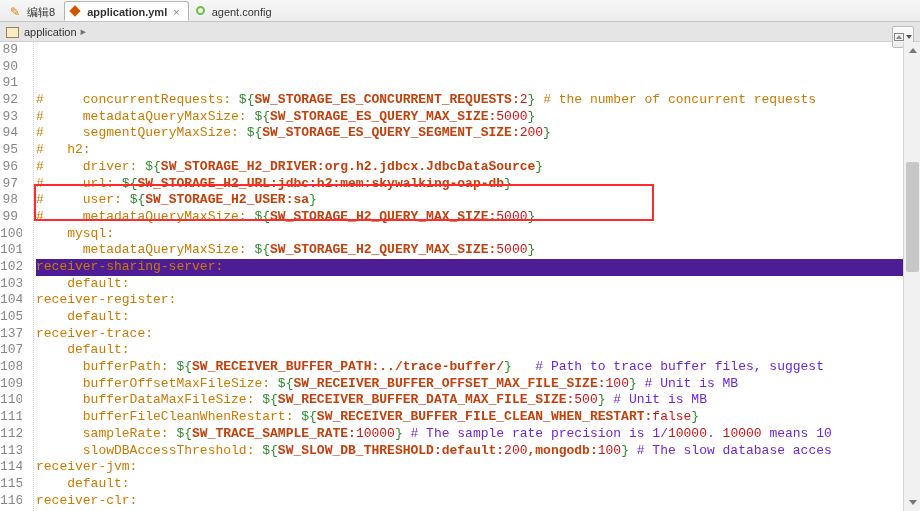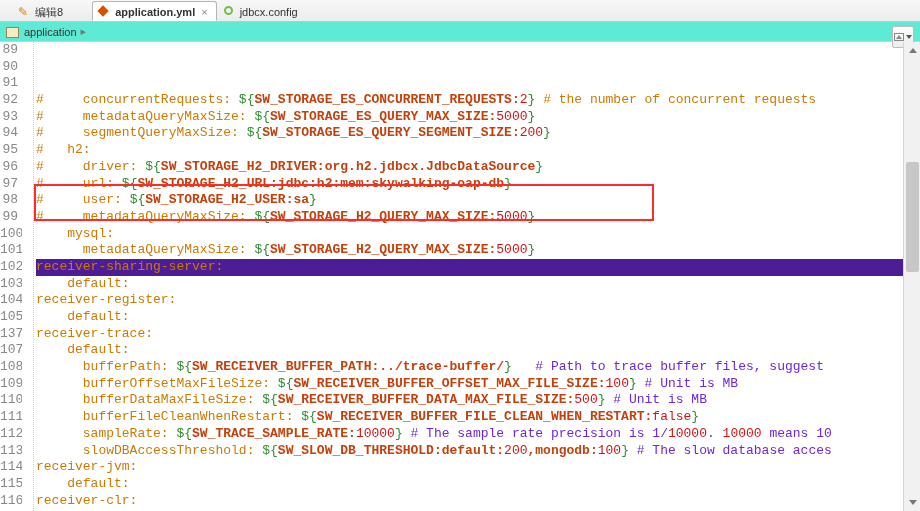--- a/index.html
+++ b/index.html
@@ -1,30 +1,30 @@
 <!DOCTYPE html>
 <html><head>
 <meta charset="utf-8">
 <style>
   * { margin:0; padding:0; box-sizing:border-box; }
   body { font-family: "Microsoft YaHei", Arial, sans-serif; font-size:12px; background:#fff; width:920px; height:511px; overflow:hidden; position:relative; }
-  .tabbar { height:22px; background:linear-gradient(#f7f7f7,#ececec); border-bottom:1px solid #c5c5c5; display:flex; align-items:flex-end; padding-left:12px; }
+  .tabbar { height:22px; background:linear-gradient(#f7f7f7,#ececec); border-bottom:1px solid #c5c5c5; display:flex; align-items:flex-end; padding-left:4px; }
   .tab { height:20px; padding:2px 8px 0 22px; position:relative; font-size:11px; color:#333; border:1px solid transparent; border-top-left-radius:3px; border-top-right-radius:3px; display:flex; align-items:center; gap:6px; }
-  .tab.active { background:#fff; border-color:#b6b6b6; border-bottom-color:#fff;margin-left:20px; }
+  .tab.active { background:#fff; border-color:#b6b6b6; border-bottom-color:#fff; }
   .tab .ticon { position:absolute; left:5px; top:3px; width:12px; height:12px; }
   .ticon.pencil::before{content:"\270E"; color:#e07b00; font-size:12px;}
   .ticon.diamond{ transform:rotate(45deg); background:#d35400; width:8px; height:8px; top:5px; left:6px;}
   .ticon.circle{ border:2px solid #6fbf4d; border-radius:50%; width:9px; height:9px; top:4px; left:6px;}
   .tab .close{ font-family:Arial; color:#888; font-size:11px; cursor:pointer;}
   .toolbar-right { position:absolute; top:26px; right:6px; display:flex; gap:4px; }
   .tbtn { width:22px; height:22px; border:1px solid #bcbcbc; background:linear-gradient(#fdfdfd,#ececec); border-radius:2px; display:flex; align-items:center; justify-content:center; font-size:10px; color:#555; }
   .tbtn .mini-img{ width:10px; height:8px; border:1px solid #888; position:relative;}
   .tbtn .mini-img::after{content:""; position:absolute; width:0;height:0;border-left:3px solid transparent;border-right:3px solid transparent;border-bottom:4px solid #888; left:1px; top:1px;}
   .tbtn .tri-down{width:0;height:0;border-left:3px solid transparent;border-right:3px solid transparent;border-top:4px solid #555; margin-left:2px;}
-  .breadcrumb { height:20px; border-bottom:1px solid #d0d0d0; display:flex; align-items:center; padding:0 6px; background:#5eead4; font-size:11px; color:#333;}
+  .breadcrumb { height:20px; border-bottom:1px solid #d0d0d0; display:flex; align-items:center; padding:0 6px; background:#e5e5e5; font-size:11px; color:#333;}
   .breadcrumb .bicon{ width:12px; height:12px; margin-right:6px; position:relative;}
   .breadcrumb .bicon::before{content:"";position:absolute;width:11px;height:9px;border:1px solid #9a8550;background:#f8ecc4;top:1px;}
   .breadcrumb .arrow{ margin:0 4px; color:#777;}
   .editor { display:flex; height:calc(511px - 22px - 20px); font-family: Consolas, "Courier New", monospace; font-size:13px; line-height:16.7px; }
   .gutter { width:22px; text-align:right; padding:0 4px 0 0; color:#888; background:#fff; user-select:none; }
   .fold-gutter{ width:12px; background:#fff; border-right:1px dotted #d0d0d0;}
   .code { flex:1; white-space:pre; color:#000; position:relative; padding-left:2px;}
   .line { height:16.7px; }
   .line.current { background:#4c1d95; }
   .c-orange{color:#cc7a00;}
@@ -49,21 +49,21 @@
     <span class="ticon pencil"></span>
     <span>编辑8</span>
   </div>
   <div class="tab active">
     <span class="ticon diamond"></span>
     <b>application.yml</b>
     <span class="close">×</span>
   </div>
   <div class="tab">
     <span class="ticon circle"></span>
-    <span>jdbcx.config</span>
+    <span>agent.config</span>
   </div>
 </div>
 
 <div class="breadcrumb">
   <span class="bicon"></span>
   <span>application</span>
   <span class="arrow">▸</span>
 </div>
 
 <div class="toolbar-right">

